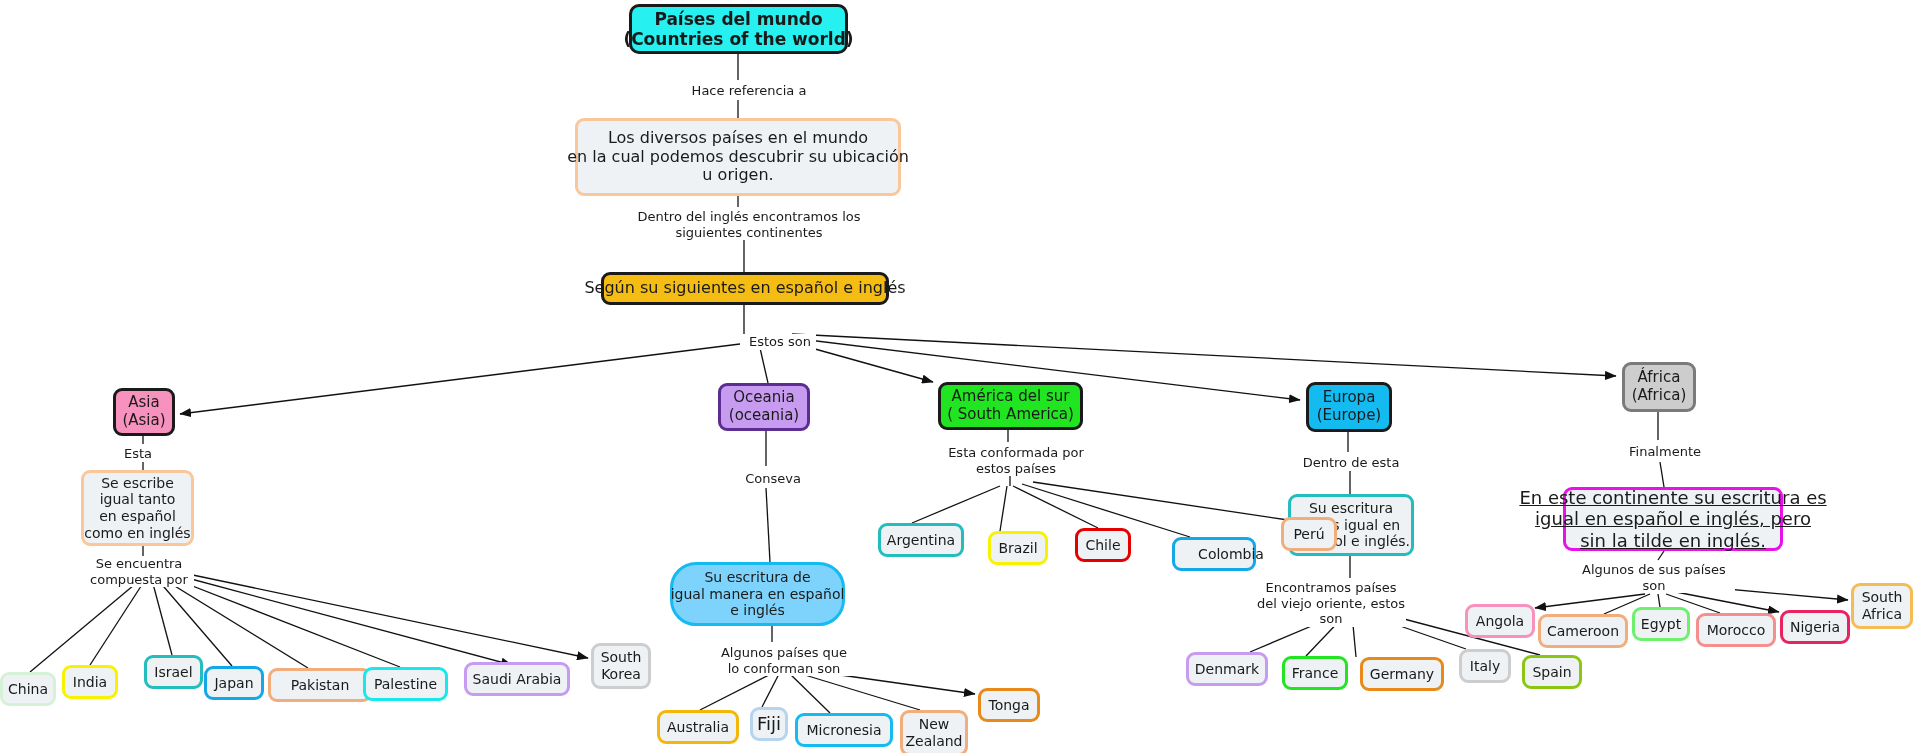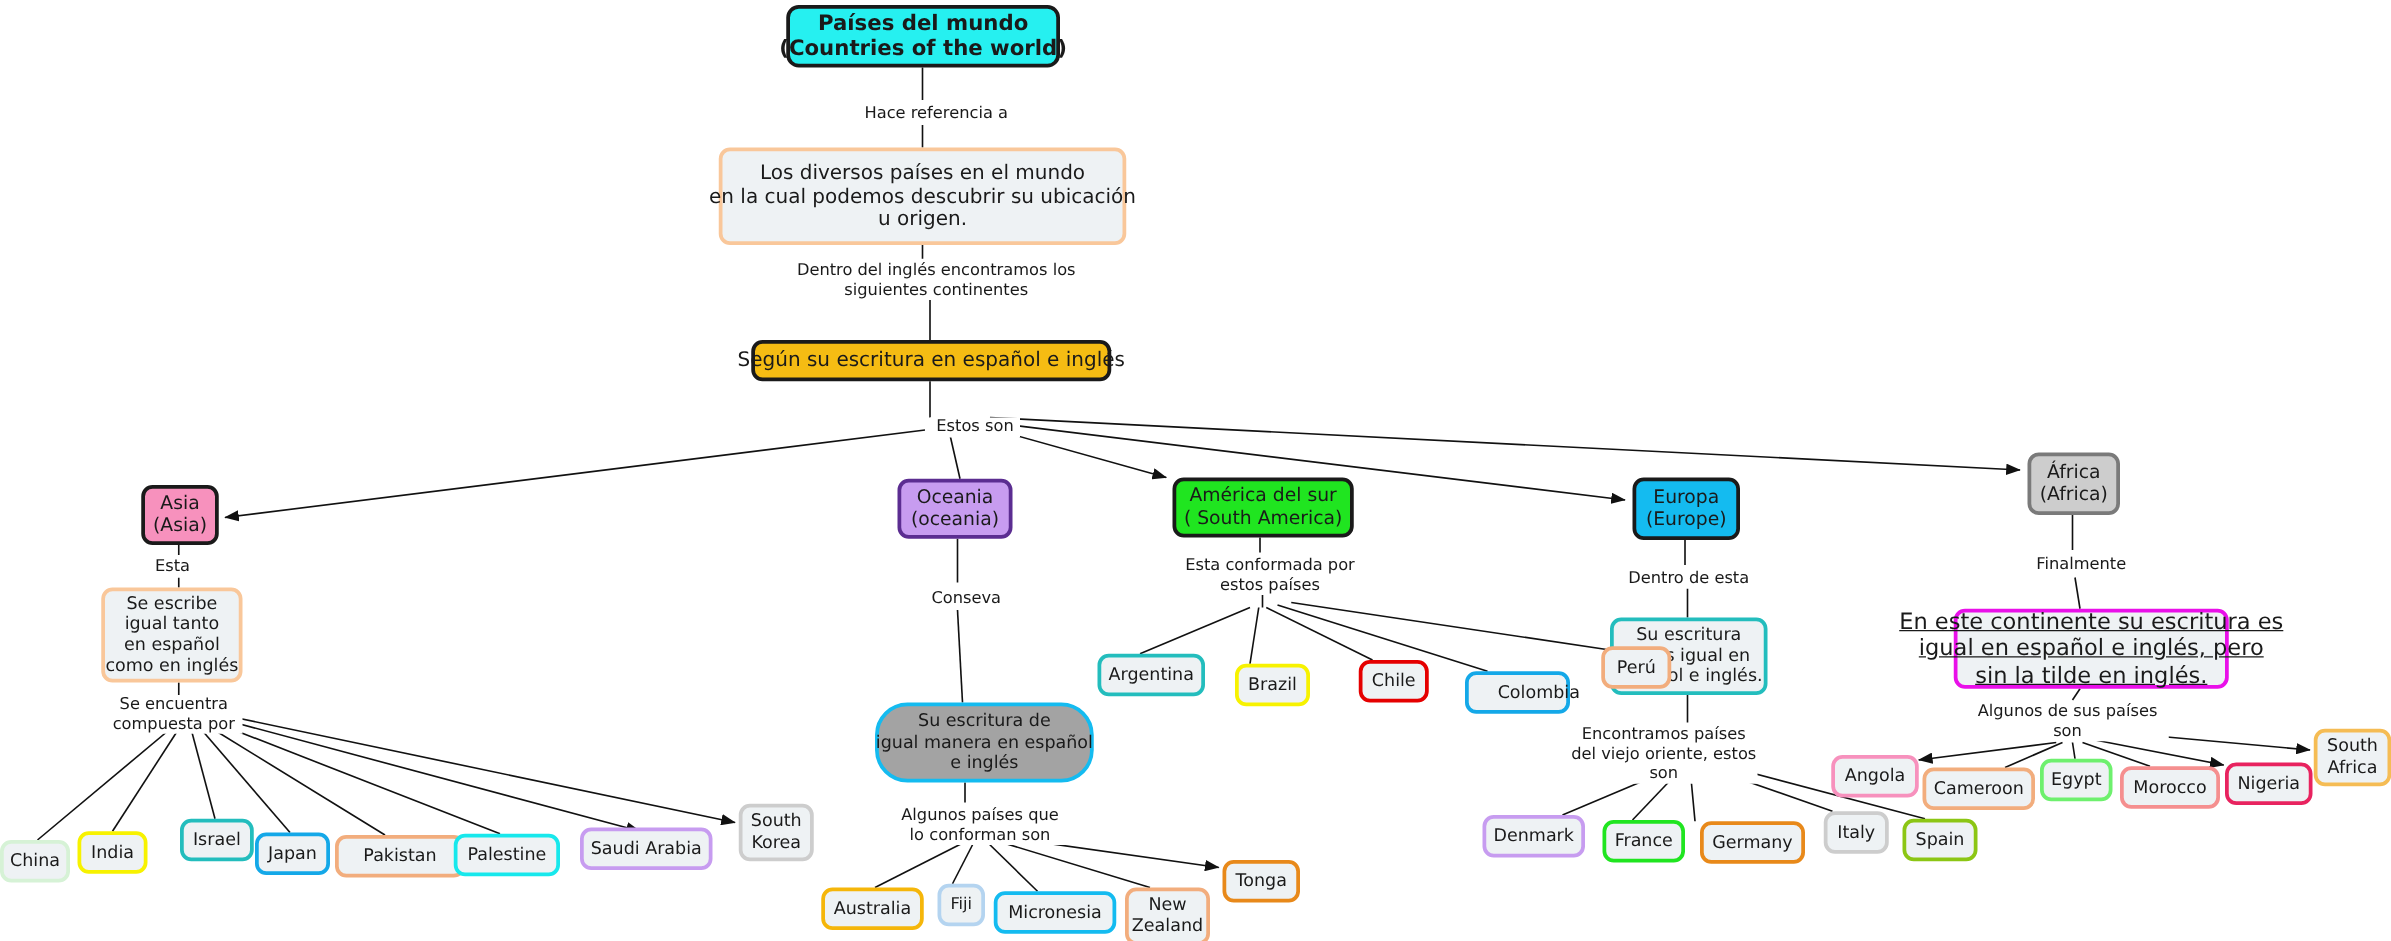--- a/index.html
+++ b/index.html
@@ -121,62 +121,62 @@
         <line x1="1694" y1="586" x2="1848" y2="600" stroke="#111111" stroke-width="1.3" marker-end="url(#arrowhead)"></line>
       </g>
   </svg>
 
   <div id="node-layer">
       <div class="node title" style="left: 629px; top: 4px; width: 219px; height: 50px; background: rgb(38, 240, 240); border-color: rgb(26, 26, 26); font-size: 17px; font-weight: bold;">Países del mundo
 (Countries of the world)</div>
       <div class="node" style="left: 575px; top: 118px; width: 326px; height: 78px; background: rgb(238, 242, 244); border-color: rgb(249, 199, 154); font-size: 16px;">Los diversos países en el mundo
 en la cual podemos descubrir su ubicación
 u origen.</div>
-      <div class="node" style="left: 601px; top: 272px; width: 288px; height: 33px; background: rgb(245, 188, 19); border-color: rgb(26, 26, 26); font-size: 16px;">Según su escritura en español e inglés</div>
+      <div class="node" style="left: 601px; top: 272px; width: 288px; height: 33px; background: rgb(245, 188, 19); border-color: rgb(26, 26, 26); font-size: 16px;">Según su siguientes en español e inglés</div>
       <div class="node" style="left: 113px; top: 388px; width: 62px; height: 48px; background: rgb(247, 145, 189); border-color: rgb(26, 26, 26); font-size: 15px;">Asia
 (Asia)</div>
       <div class="node" style="left: 718px; top: 383px; width: 92px; height: 48px; background: rgb(199, 156, 240); border-color: rgb(91, 45, 145); font-size: 15px;">Oceania
 (oceania)</div>
       <div class="node" style="left: 938px; top: 382px; width: 145px; height: 48px; background: rgb(32, 229, 32); border-color: rgb(26, 26, 26); font-size: 15px;">América del sur
 ( South America)</div>
       <div class="node" style="left: 1306px; top: 382px; width: 86px; height: 50px; background: rgb(20, 187, 240); border-color: rgb(26, 26, 26); font-size: 15px;">Europa
 (Europe)</div>
       <div class="node" style="left: 1622px; top: 362px; width: 74px; height: 50px; background: rgb(205, 205, 205); border-color: rgb(122, 122, 122); font-size: 15px; text-align: center;">África
 (Africa)</div>
       <div class="node" style="left: 81px; top: 470px; width: 113px; height: 76px; background: rgb(238, 242, 244); border-color: rgb(249, 199, 154); font-size: 14px;">Se escribe
 igual tanto
 en español
 como en inglés</div>
-      <div class="node" style="left: 700px; top: 562px; width: 175px; height: 64px; background: #a3a3a3; border-color: rgb(20, 187, 240); font-size: 14px; border-radius: 26px;">Su escritura de
+      <div class="node" style="left: 670px; top: 562px; width: 175px; height: 64px; background: #7dd3fc; border-color: rgb(20, 187, 240); font-size: 14px; border-radius: 26px;">Su escritura de
 igual manera en español
 e inglés</div>
       <div class="node" style="left: 1288px; top: 494px; width: 126px; height: 62px; background: rgb(238, 242, 244); border-color: rgb(35, 189, 189); font-size: 14px;">Su escritura
 no es igual en
 español e inglés.</div>
       <div class="node" style="left: 1563px; top: 487px; width: 220px; height: 64px; background: rgb(238, 242, 244); border-color: rgb(233, 16, 233); font-size: 18px; text-decoration: underline;">En este continente su escritura es
 igual en español e inglés, pero
 sin la tilde en inglés.</div>
       <div class="node" style="left: 0px; top: 672px; width: 56px; height: 34px; background: rgb(238, 242, 244); border-color: rgb(214, 242, 214); font-size: 14px; text-align: right;">China</div>
       <div class="node" style="left: 62px; top: 665px; width: 56px; height: 34px; background: rgb(238, 242, 244); border-color: rgb(247, 242, 0); font-size: 14px;">India</div>
       <div class="node" style="left: 144px; top: 655px; width: 59px; height: 34px; background: rgb(238, 242, 244); border-color: rgb(35, 189, 189); font-size: 14px;">Israel</div>
       <div class="node" style="left: 204px; top: 666px; width: 60px; height: 34px; background: rgb(238, 242, 244); border-color: rgb(20, 168, 232); font-size: 14px;">Japan</div>
       <div class="node" style="left: 268px; top: 668px; width: 104px; height: 34px; background: rgb(238, 242, 244); border-color: rgb(242, 173, 125); font-size: 14px;">Pakistan</div>
       <div class="node" style="left: 363px; top: 667px; width: 85px; height: 34px; background: rgb(238, 242, 244); border-color: rgb(23, 232, 236); font-size: 14px;">Palestine</div>
       <div class="node" style="left: 464px; top: 662px; width: 106px; height: 34px; background: rgb(238, 242, 244); border-color: rgb(199, 156, 240); font-size: 14px;">Saudi Arabia</div>
       <div class="node" style="left: 591px; top: 643px; width: 60px; height: 46px; background: rgb(238, 242, 244); border-color: rgb(205, 205, 205); font-size: 14px;">South
 Korea</div>
       <div class="node" style="left: 657px; top: 710px; width: 82px; height: 34px; background: rgb(238, 242, 244); border-color: rgb(245, 182, 10); font-size: 14px;">Australia</div>
-      <div class="node" style="left: 750px; top: 707px; width: 38px; height: 34px; background: rgb(238, 242, 244); border-color: rgb(180, 212, 240); font-size: 13px;">Fiji</div>
+      <div class="node" style="left: 750px; top: 707px; width: 38px; height: 34px; background: rgb(238, 242, 244); border-color: rgb(180, 212, 240); font-size: 18px;">Fiji</div>
       <div class="node" style="left: 795px; top: 713px; width: 98px; height: 34px; background: rgb(238, 242, 244); border-color: rgb(20, 187, 240); font-size: 14px;">Micronesia</div>
       <div class="node" style="left: 900px; top: 710px; width: 68px; height: 46px; background: rgb(238, 242, 244); border-color: rgb(242, 173, 125); font-size: 14px;">New
 Zealand</div>
       <div class="node" style="left: 978px; top: 688px; width: 62px; height: 34px; background: rgb(238, 242, 244); border-color: rgb(232, 137, 26); font-size: 14px;">Tonga</div>
       <div class="node" style="left: 878px; top: 523px; width: 86px; height: 34px; background: rgb(238, 242, 244); border-color: rgb(35, 189, 189); font-size: 14px;">Argentina</div>
       <div class="node" style="left: 988px; top: 531px; width: 60px; height: 34px; background: rgb(238, 242, 244); border-color: rgb(247, 242, 0); font-size: 14px;">Brazil</div>
-      <div class="node" style="left: 1075px; top: 528px; width: 56px; height: 34px; background: rgb(238, 242, 244); border-color: rgb(229, 0, 0); font-size: 14px; margin-left: 12px;">Chile</div>
+      <div class="node" style="left: 1075px; top: 528px; width: 56px; height: 34px; background: rgb(238, 242, 244); border-color: rgb(229, 0, 0); font-size: 14px;">Chile</div>
       <div class="node" style="left: 1172px; top: 537px; width: 84px; height: 34px; background: rgb(238, 242, 244); border-color: rgb(20, 168, 232); font-size: 14px; padding-left: 34px;">Colombia</div>
       <div class="node" style="left: 1281px; top: 517px; width: 56px; height: 34px; background: rgb(238, 242, 244); border-color: rgb(242, 173, 125); font-size: 14px;">Perú</div>
       <div class="node" style="left: 1186px; top: 652px; width: 82px; height: 34px; background: rgb(238, 242, 244); border-color: rgb(199, 156, 240); font-size: 14px;">Denmark</div>
       <div class="node" style="left: 1282px; top: 656px; width: 66px; height: 34px; background: rgb(238, 242, 244); border-color: rgb(32, 229, 32); font-size: 14px;">France</div>
       <div class="node" style="left: 1360px; top: 657px; width: 84px; height: 34px; background: rgb(238, 242, 244); border-color: rgb(232, 137, 26); font-size: 14px;">Germany</div>
       <div class="node" style="left: 1459px; top: 649px; width: 52px; height: 34px; background: rgb(238, 242, 244); border-color: rgb(205, 205, 205); font-size: 14px;">Italy</div>
       <div class="node" style="left: 1522px; top: 655px; width: 60px; height: 34px; background: rgb(238, 242, 244); border-color: rgb(140, 198, 20); font-size: 14px;">Spain</div>
       <div class="node" style="left: 1465px; top: 604px; width: 70px; height: 34px; background: rgb(238, 242, 244); border-color: rgb(247, 145, 189); font-size: 14px;">Angola</div>
       <div class="node" style="left: 1538px; top: 614px; width: 90px; height: 34px; background: rgb(238, 242, 244); border-color: rgb(242, 173, 125); font-size: 14px;">Cameroon</div>
       <div class="node" style="left: 1632px; top: 607px; width: 58px; height: 34px; background: rgb(238, 242, 244); border-color: rgb(110, 240, 110); font-size: 14px;">Egypt</div>

